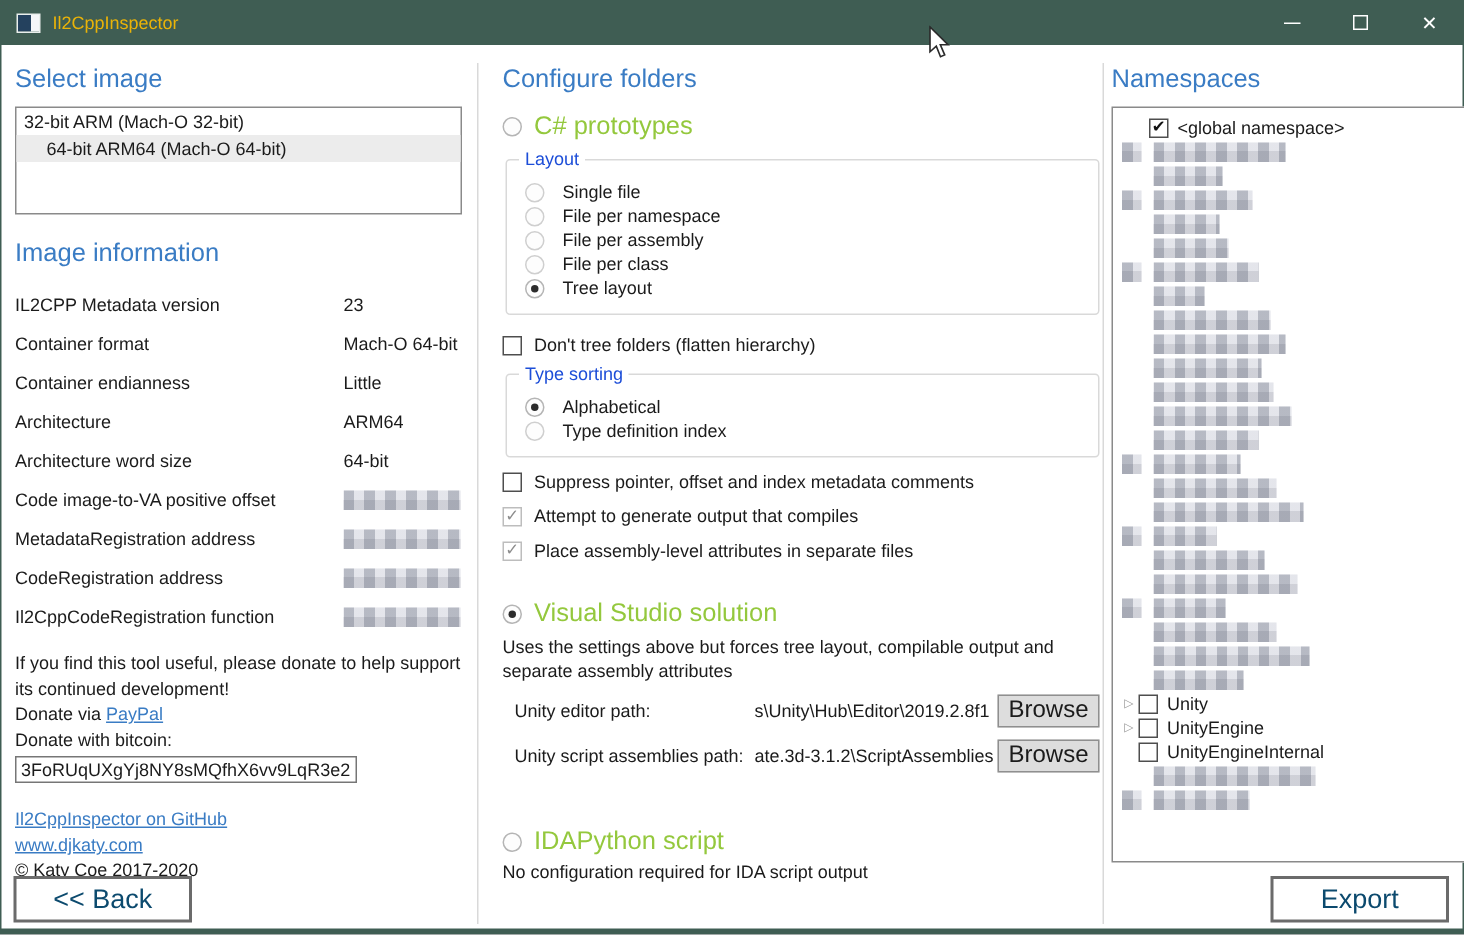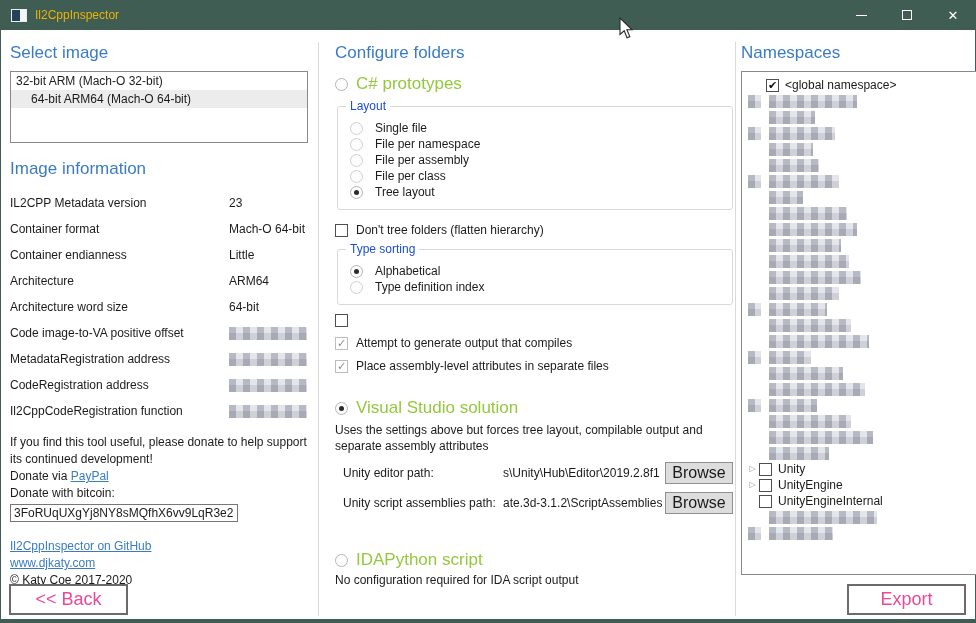--- a/index.html
+++ b/index.html
@@ -37,21 +37,21 @@
   .info-rows { margin-top:11px; }
   .info-row { display:flex; align-items:center; height:26px; }
   .info-label { width:219px; flex:none; }
   .donate { margin-top:10px; line-height:17px; }
   .link { color:#3a7cc4; text-decoration:underline; cursor:pointer; }
   .bitcoin-input { width:228px; height:18px; border:1px solid #767676; font-family:"Liberation Sans",sans-serif;
                    font-size:12px; padding:0 3px; margin-top:2px; color:#1b1b1b; }
   .links-block { margin-top:16px; line-height:17px; }
   .links-block .link { display:inline-block; }
 
-  .btn-big { position:absolute; height:31px; background:#fff; border:2px solid #6b6b6b; color:#ec4899;
+  .btn-big { position:absolute; height:31px; background:#fff; border:2px solid #6b6b6b; color:#0c4a6e;
              font-size:18px; display:flex; align-items:center; justify-content:center; cursor:pointer;
              font-family:"Liberation Sans",sans-serif; }
   .btn-back { left:8px; top:554px; width:119px; }
   .btn-export { left:846px; top:554px; width:119px; }
 
   
   .col-mid { position:absolute; left:334px; top:13px; width:398px; font-size:12px; }
   .opt-head { display:flex; align-items:center; gap:8px; margin-top:12px; }
   .opt-head:first-child { margin-top:0; }
   .opt-label { font-size:17px; color:#94c83d; }
@@ -229,20 +229,21 @@
             <div class="radio-row">
               <div class="radio dim"></div>
               <div>Type definition index</div>
             </div>
           </div>
       </div>
 
       <div id="extra-checks" style="margin-top:4px;">
           <div class="check-row">
             <div class="check"></div>
+            <div>Suppress pointer, offset and index metadata comments</div>
           </div>
           <div class="check-row">
             <div class="check dim">✓</div>
             <div>Attempt to generate output that compiles</div>
           </div>
           <div class="check-row">
             <div class="check dim">✓</div>
             <div>Place assembly-level attributes in separate files</div>
           </div>
         </div>

